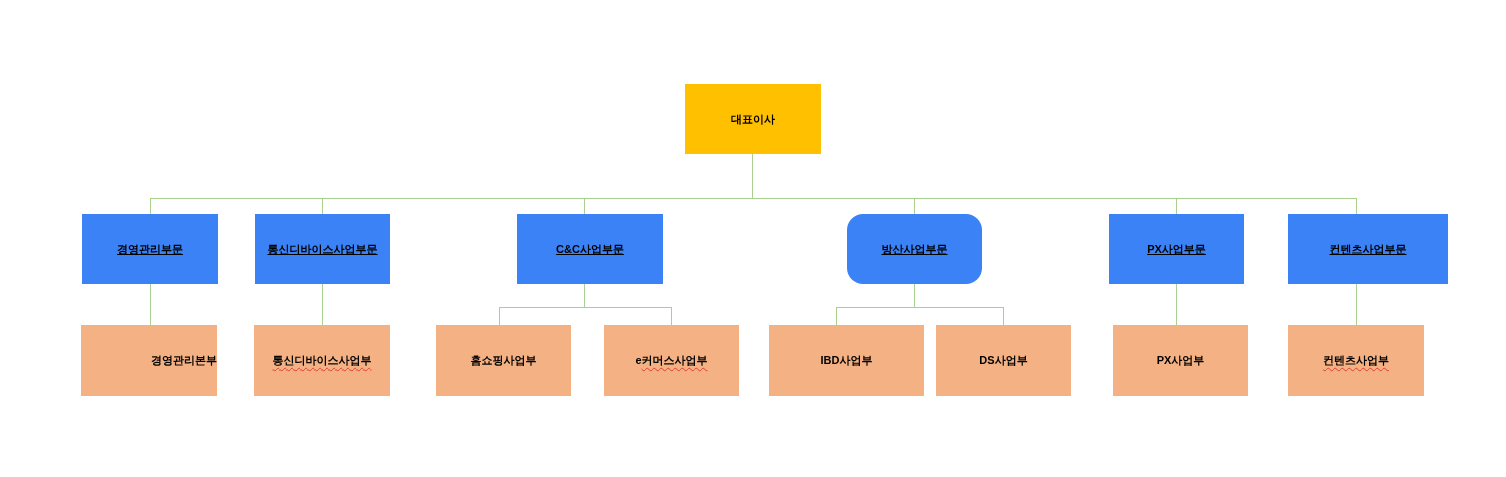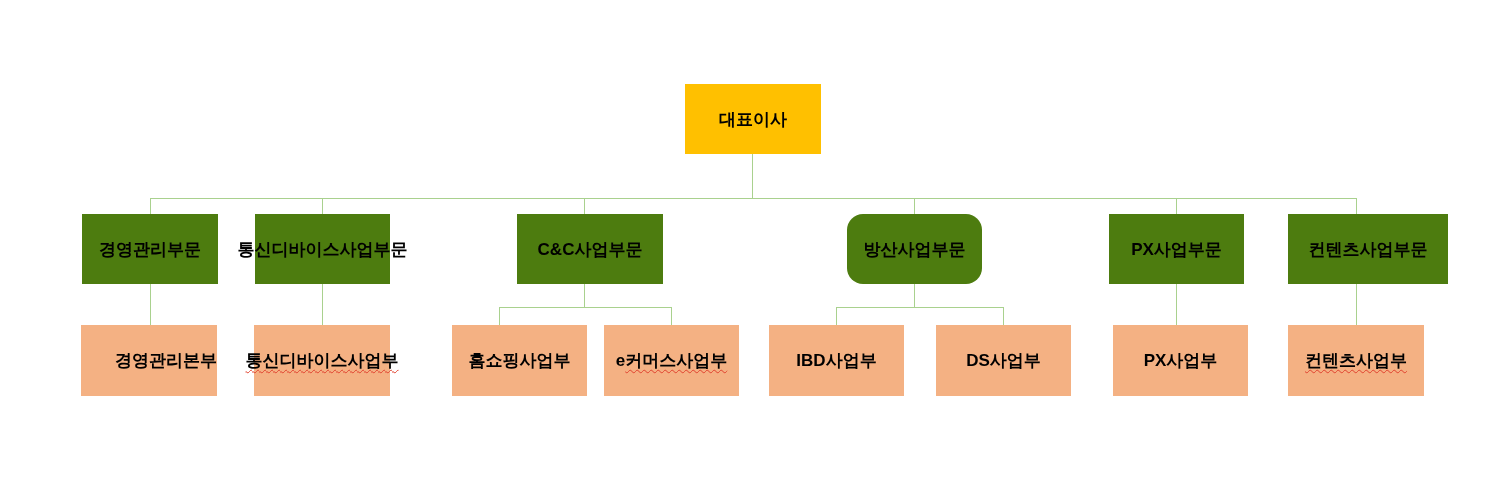--- a/index.html
+++ b/index.html
@@ -10,27 +10,27 @@
     background: #ffffff;
     font-family: "Liberation Sans", sans-serif;
     overflow: hidden;
   }
   .node {
     position: absolute;
     display: flex;
     align-items: center;
     justify-content: center;
     text-align: center;
-    font-size: 17px;
+    font-size: 11px;
     font-weight: bold;
     color: #000000;
     white-space: nowrap;
   }
   .lv1 { background: #FFC000; }
-  .lv2 { background: #4d7c0f; }
+  .lv2 { background: #3b82f6; text-decoration: underline; }
   .lv3 { background: #F4B183; }
   .conn { position: absolute; background: #A9D18E; }
   .v { width: 1px; }
   .h { height: 1px; }
   .sq {
     text-decoration-line: underline;
     text-decoration-style: wavy;
     text-decoration-color: #E0412E;
     text-decoration-thickness: 1px;
     text-underline-offset: 3px;
@@ -89,27 +89,27 @@
   <div class="node lv2" style="left:1288px; top:214px; width:160px; height:70px;">
     <span>컨텐츠사업부문</span>
   </div>
 
   <div class="node lv3" style="left:81px; top:325px; width:136px; height:71px;justify-content:flex-end;">
     <span>경영관리본부</span>
   </div>
   <div class="node lv3" style="left:254px; top:325px; width:136px; height:71px;">
     <span class="sq">통신디바이스사업부</span>
   </div>
-  <div class="node lv3" style="left:452px; top:325px; width:135px; height:71px;">
+  <div class="node lv3" style="left:436px; top:325px; width:135px; height:71px;">
     <span>홈쇼핑사업부</span>
   </div>
   <div class="node lv3" style="left:604px; top:325px; width:135px; height:71px;">
     <span><span>e</span><span class="sq">커머스사업부</span></span>
   </div>
-  <div class="node lv3" style="left:769px; top:325px; width:135px; height:71px;">
+  <div class="node lv3" style="left:769px; top:325px; width:155px; height:71px;">
     <span>IBD사업부</span>
   </div>
   <div class="node lv3" style="left:936px; top:325px; width:135px; height:71px;">
     <span>DS사업부</span>
   </div>
   <div class="node lv3" style="left:1113px; top:325px; width:135px; height:71px;">
     <span>PX사업부</span>
   </div>
   <div class="node lv3" style="left:1288px; top:325px; width:136px; height:71px;">
     <span class="sq">컨텐츠사업부</span>

